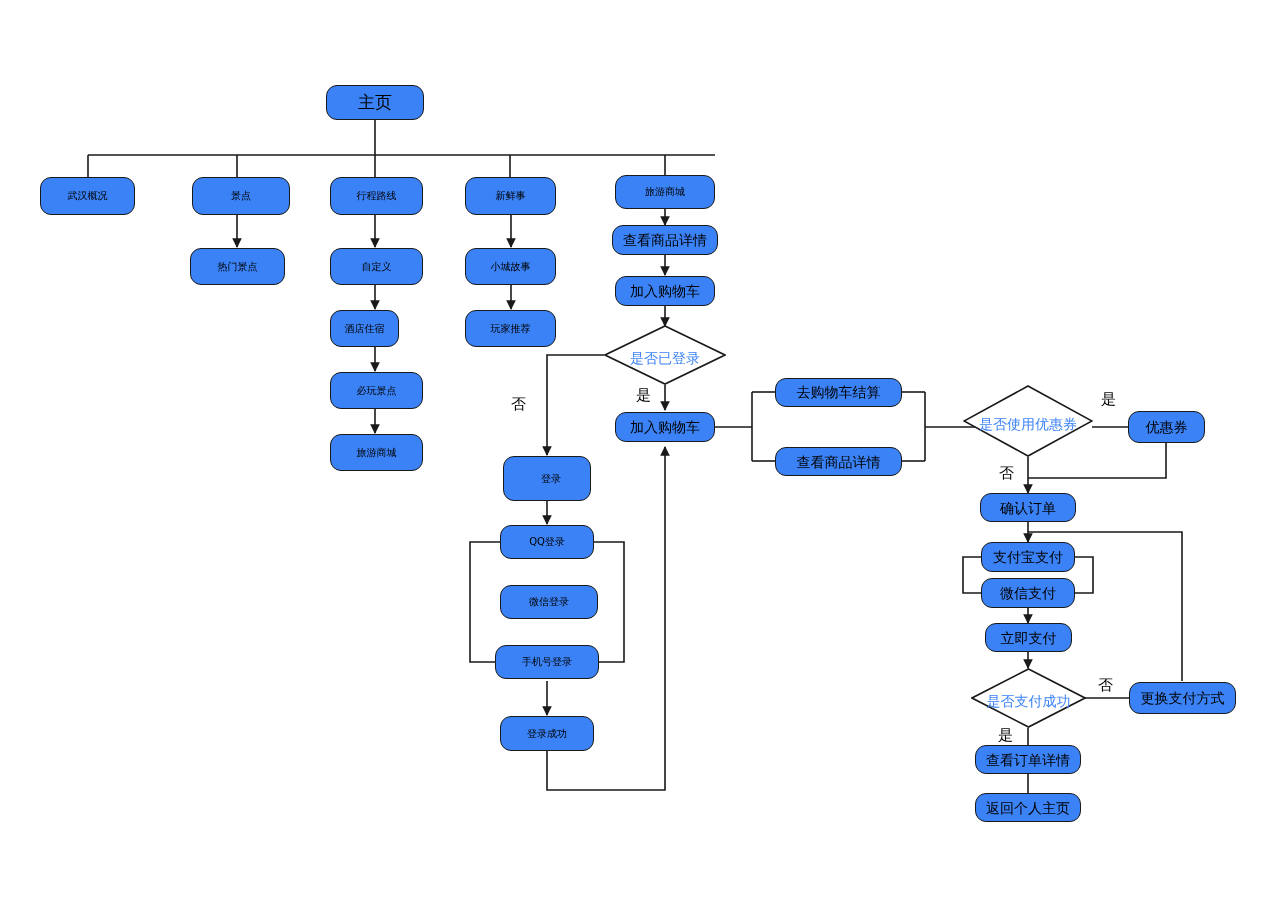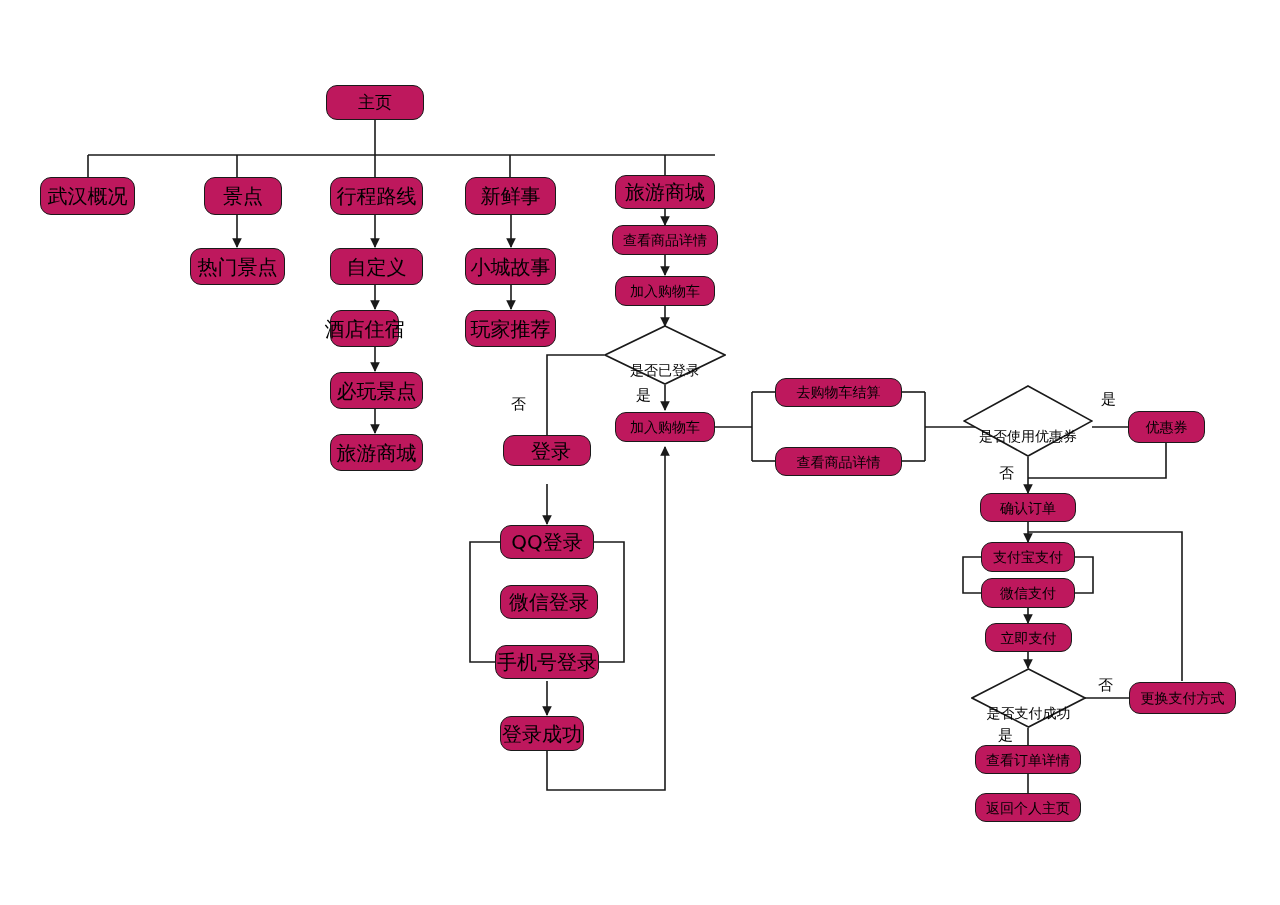--- a/index.html
+++ b/index.html
@@ -22,56 +22,56 @@
     left: 0;
     top: 0;
     width: 1280px;
     height: 905px;
   }
   .node {
     position: absolute;
     box-sizing: border-box;
     border: 1.6px solid #1a1a1a;
     border-radius: 11px;
-    background: #be185d;
+    background: #3b82f6;
     display: flex;
     align-items: center;
     justify-content: center;
     color: #000000;
     line-height: 1;
     white-space: nowrap;
     z-index: 3;
   }
   .node.big {
     font-size: 17px;
   }
   .node.mid {
-    font-size: 20px;
+    font-size: 10px;
   }
   .node.small {
     font-size: 14px;
   }
   .diamond-wrap {
     position: absolute;
     z-index: 3;
   }
   .diamond-wrap svg {
     display: block;
   }
   .diamond-label {
     position: absolute;
     left: 0;
-    top: 16px;
+    top: 4px;
     width: 100%;
     height: 100%;
     display: flex;
     align-items: center;
     justify-content: center;
     font-size: 14px;
-    color: #000000;
+    color: #3b82f6;
     white-space: nowrap;
   }
   .edge-label {
     position: absolute;
     font-size: 15px;
     color: #000;
     z-index: 4;
     white-space: nowrap;
   }
 </style>
@@ -161,33 +161,33 @@
   </svg>
 
   <div class="node big" style="left:326px; top:85px; width:98px; height:35px;">
     <span>主页</span>
   </div>
 
   <div class="node mid" style="left:40px; top:177px; width:95px; height:38px;">
     <span>武汉概况</span>
   </div>
 
-  <div class="node mid" style="left:204px; top:177px; width:78px; height:38px;">
+  <div class="node mid" style="left:192px; top:177px; width:98px; height:38px;">
     <span>景点</span>
   </div>
 
   <div class="node mid" style="left:190px; top:248px; width:95px; height:37px;">
     <span>热门景点</span>
   </div>
 
   <div class="node mid" style="left:330px; top:177px; width:93px; height:38px;">
     <span>行程路线</span>
   </div>
 
-  <div class="node mid" style="left:330px; top:248px; width:93px; height:37px;border-radius:10px;">
+  <div class="node mid" style="left:330px; top:248px; width:93px; height:37px;">
     <span>自定义</span>
   </div>
 
   <div class="node mid" style="left:330px; top:310px; width:69px; height:37px;">
     <span>酒店住宿</span>
   </div>
 
   <div class="node mid" style="left:330px; top:372px; width:93px; height:37px;">
     <span>必玩景点</span>
   </div>
@@ -224,37 +224,37 @@
     <svg width="122" height="60" viewBox="0 0 122 60" xmlns="http://www.w3.org/2000/svg">
       <polygon points="61,1 121,30 61,59 1,30" fill="#ffffff" stroke="#1a1a1a" stroke-width="1.6"></polygon>
     </svg>
     <div class="diamond-label">是否已登录</div>
   </div>
 
   <div class="node small" style="left:615px; top:412px; width:100px; height:30px;">
     <span>加入购物车</span>
   </div>
 
-  <div class="node mid" style="left:503px; top:435px; width:88px; height:31px;padding-left:8px;">
+  <div class="node mid" style="left:503px; top:456px; width:88px; height:45px;padding-left:8px;">
     <span>登录</span>
   </div>
 
   <div class="node mid" style="left:500px; top:525px; width:94px; height:34px;">
     <span>QQ登录</span>
   </div>
 
   <div class="node mid" style="left:500px; top:585px; width:98px; height:34px;">
     <span>微信登录</span>
   </div>
 
   <div class="node mid" style="left:495px; top:645px; width:104px; height:34px;">
     <span>手机号登录</span>
   </div>
 
-  <div class="node mid" style="left:500px; top:716px; width:84px; height:35px;">
+  <div class="node mid" style="left:500px; top:716px; width:94px; height:35px;">
     <span>登录成功</span>
   </div>
 
   <div class="node small" style="left:775px; top:378px; width:127px; height:29px;font-family:Liberation Serif, serif;">
     <span>去购物车结算</span>
   </div>
 
   <div class="node small" style="left:775px; top:447px; width:127px; height:29px;">
     <span>查看商品详情</span>
   </div>

